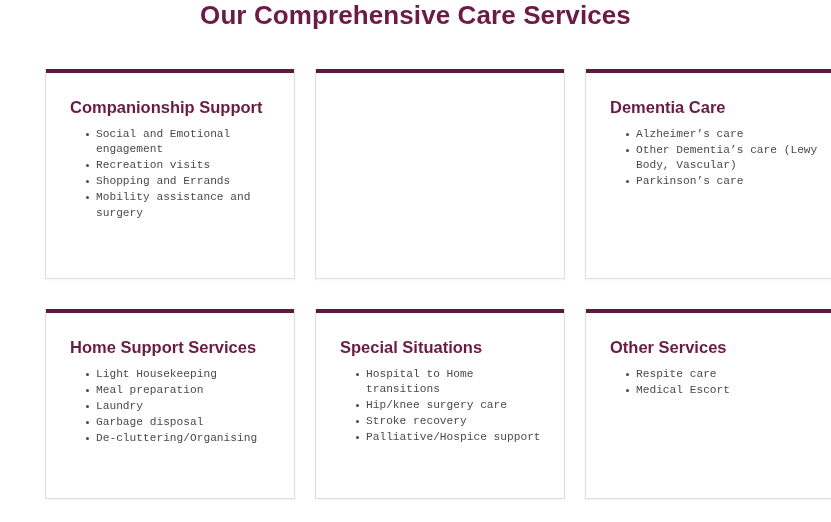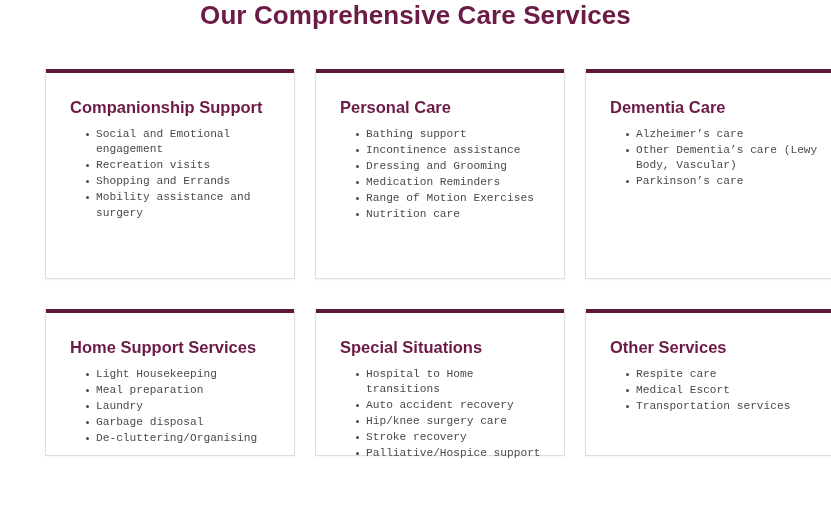--- a/index.html
+++ b/index.html
@@ -40,21 +40,21 @@
   .card {
     background: #ffffff;
     border: 1px solid #dedede;
     border-top: none;
     box-sizing: border-box;
     position: relative;
     padding: 0 0 10px 0;
     box-shadow: 0 1px 2px rgba(0,0,0,0.045);
   }
   .card.row1 { height: 210px; }
-  .card.row2 { height: 147px; }
+  .card.row2 { height: 190px; }
 
   .card-topbar {
     height: 4px;
     width: 100%;
     background: #5e1a3e;
   }
 
   .card-body {
     padding: 0 14px 0 24px;
   }
@@ -107,31 +107,20 @@
         <li>Social and Emotional engagement</li>
         <li>Recreation visits</li>
         <li>Shopping and Errands</li>
         <li>Mobility assistance and surgery</li>
       </ul>
     </div>
   </div>
 
   <div class="card row1">
     <div class="card-topbar"></div>
-    <div class="card-body">
-      <h2 class="card-heading">Personal Care</h2>
-      <ul class="card-list">
-        <li>Bathing support</li>
-        <li>Incontinence assistance</li>
-        <li>Dressing and Grooming</li>
-        <li>Medication Reminders</li>
-        <li>Range of Motion Exercises</li>
-        <li>Nutrition care</li>
-      </ul>
-    </div>
   </div>
 
   <div class="card row1">
     <div class="card-topbar"></div>
     <div class="card-body">
       <h2 class="card-heading">Dementia Care</h2>
       <ul class="card-list">
         <li>Alzheimer’s care</li>
         <li>Other Dementia’s care (Lewy Body, Vascular)</li>
         <li>Parkinson’s care</li>
@@ -152,33 +141,31 @@
       </ul>
     </div>
   </div>
 
   <div class="card row2">
     <div class="card-topbar"></div>
     <div class="card-body">
       <h2 class="card-heading">Special Situations</h2>
       <ul class="card-list">
         <li>Hospital to Home transitions</li>
-        <li>Auto accident recovery</li>
         <li>Hip/knee surgery care</li>
         <li>Stroke recovery</li>
         <li>Palliative/Hospice support</li>
       </ul>
     </div>
   </div>
 
   <div class="card row2">
     <div class="card-topbar"></div>
     <div class="card-body">
       <h2 class="card-heading">Other Services</h2>
       <ul class="card-list">
         <li>Respite care</li>
         <li>Medical Escort</li>
-        <li>Transportation services</li>
       </ul>
     </div>
   </div>
 
 </div>
 
 </body></html>

